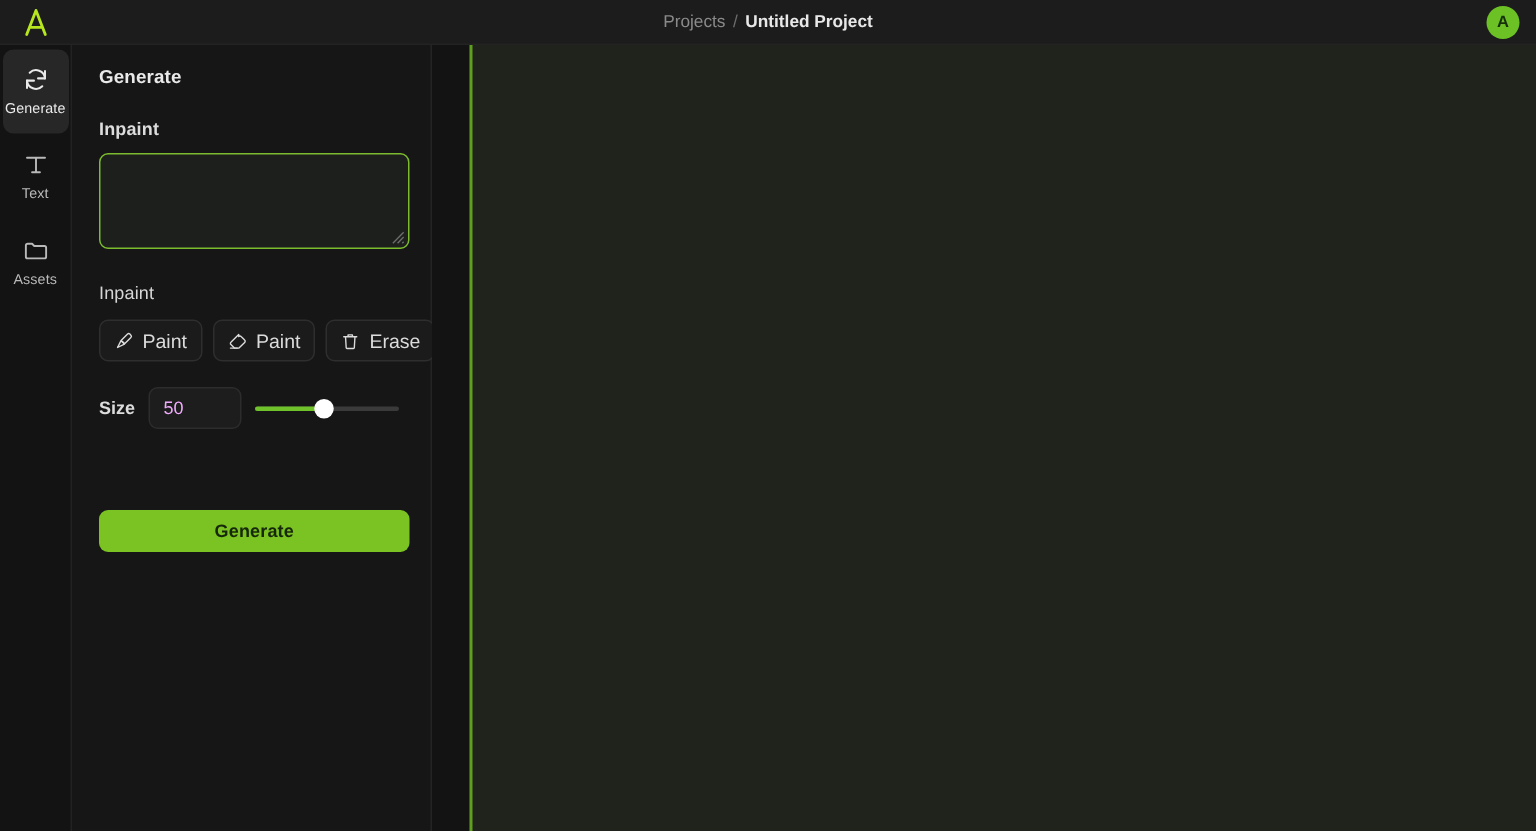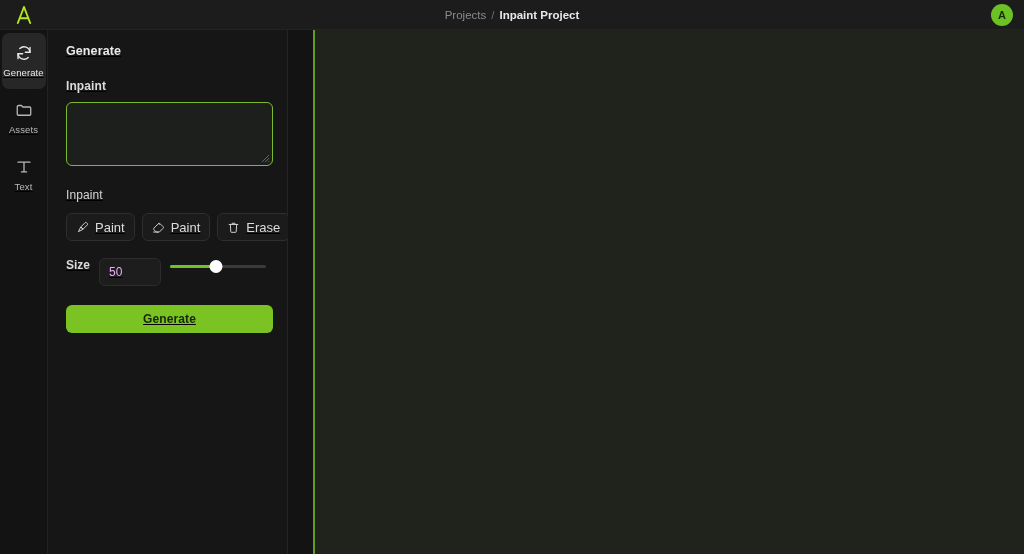--- a/index.html
+++ b/index.html
@@ -13,21 +13,20 @@
     -webkit-font-smoothing: antialiased;
   }
 
   .app {
     position: relative;
     width: 1024px;
     height: 554px;
     display: flex;
     flex-direction: column;
     background: #121212;
-    text-decoration: underline;
   }
 
   
   .topbar {
     position: relative;
     height: 30px;
     min-height: 30px;
     background: #1c1c1c;
     border-bottom: 1px solid #232323;
     display: flex;
@@ -217,22 +216,23 @@
     color: #dcdcdc;
     font-size: 13px;
     font-family: "Liberation Sans", sans-serif;
     cursor: pointer;
     white-space: nowrap;
   }
   .tool-icon { width: 13px; height: 13px; display: block; flex-shrink: 0; }
 
   .size-row {
     display: flex;
+    align-items: center;
     gap: 9px;
-    margin-bottom: 19px;
+    margin-bottom: 54px;
   }
   .size-label {
     font-size: 12px;
     font-weight: bold;
     color: #dcdcdc;
   }
   .size-input {
     width: 62px;
     height: 28px;
     background: #1d1d1d;
@@ -316,51 +316,51 @@
 
     <div class="logo-slot">
       <svg class="logo-glyph" viewBox="0 0 18 20">
         <path d="M9 2 L15.2 18 M9 2 L2.8 18 M4.6 13.2 L13.4 13.2" fill="none" stroke="#b6e61e" stroke-width="1.9" stroke-linecap="round" stroke-linejoin="round"></path>
       </svg>
     </div>
 
     <div class="breadcrumb">
       <span class="crumb-root">Projects</span>
       <span class="crumb-sep">/</span>
-      <span class="crumb-current">Inpaint Project</span>
+      <span class="crumb-current">Untitled Project</span>
     </div>
 
     <div class="avatar">A</div>
   </div>
 
   <div class="body-row">
 
     <div class="rail">
 
       <div class="rail-item active">
         <svg class="rail-icon" viewBox="0 0 24 24">
           <path d="M20 11a8 8 0 0 0-13.6-5M4 13a8 8 0 0 0 13.6 5" fill="none" stroke="currentColor" stroke-width="1.8" stroke-linecap="round"></path>
           <path d="M20 4.5V11h-6.2" fill="none" stroke="currentColor" stroke-width="1.8" stroke-linecap="round" stroke-linejoin="round"></path>
           <path d="M4 19.5V13h6.2" fill="none" stroke="currentColor" stroke-width="1.8" stroke-linecap="round" stroke-linejoin="round"></path>
         </svg>
         <span class="rail-label">Generate</span>
       </div>
 
       <div class="rail-item">
         <svg class="rail-icon" viewBox="0 0 24 24">
+          <path d="M4 5.5h16M12 5.5v13M8.5 18.5h7" fill="none" stroke="currentColor" stroke-width="1.7" stroke-linecap="round"></path>
+        </svg>
+        <span class="rail-label">Text</span>
+      </div>
+
+      <div class="rail-item">
+        <svg class="rail-icon" viewBox="0 0 24 24">
           <path d="M3 7.5a1.5 1.5 0 0 1 1.5-1.5h4L10.5 8H19.5A1.5 1.5 0 0 1 21 9.5v8A1.5 1.5 0 0 1 19.5 19h-15A1.5 1.5 0 0 1 3 17.5z" fill="none" stroke="currentColor" stroke-width="1.7" stroke-linejoin="round"></path>
         </svg>
         <span class="rail-label">Assets</span>
-      </div>
-
-      <div class="rail-item">
-        <svg class="rail-icon" viewBox="0 0 24 24">
-          <path d="M4 5.5h16M12 5.5v13M8.5 18.5h7" fill="none" stroke="currentColor" stroke-width="1.7" stroke-linecap="round"></path>
-        </svg>
-        <span class="rail-label">Text</span>
       </div>
     </div>
 
     <div class="panel">
 
       <div class="panel-title">Generate</div>
 
       <div class="field-label">Inpaint</div>
 
       <div class="prompt-box">

